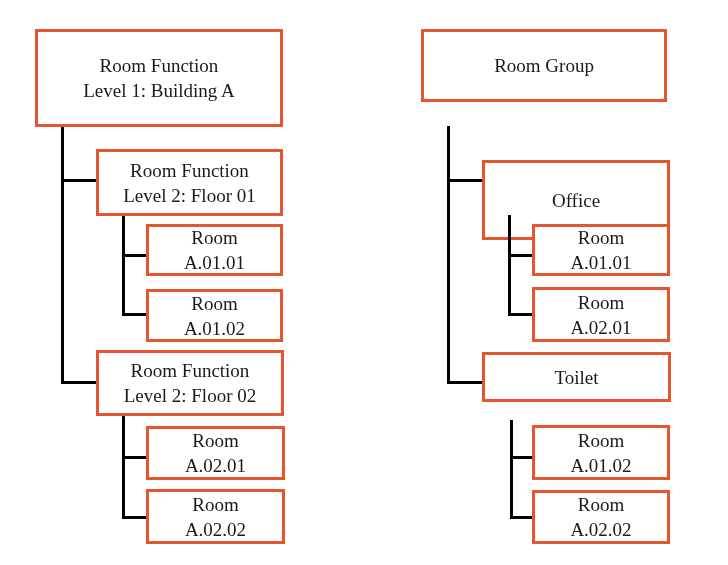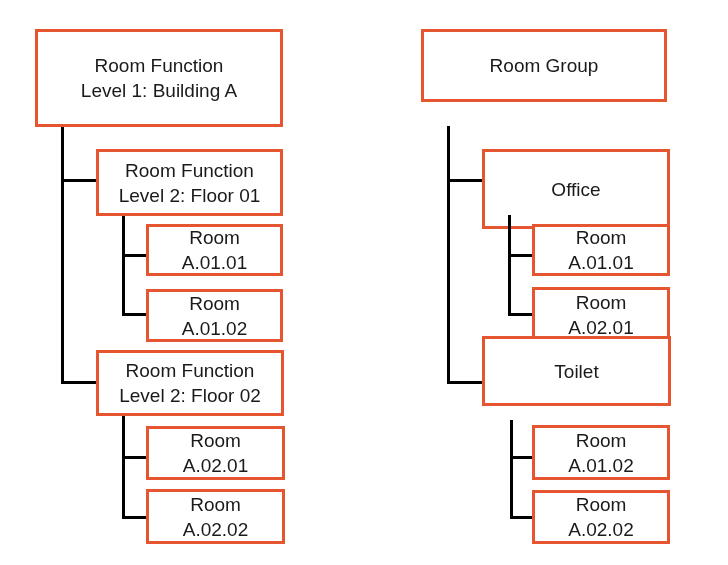--- a/index.html
+++ b/index.html
@@ -8,21 +8,21 @@
     --text: #1a1a1a;
     --bg: #ffffff;
   }
   * { margin: 0; padding: 0; box-sizing: border-box; }
   html, body { background: var(--bg); }
   .canvas {
     position: relative;
     width: 728px;
     height: 565px;
     background: var(--bg);
-    font-family: Liberation Sans, sans-serif;
+    font-family: Liberation Serif, serif;
     color: var(--text);
     overflow: hidden;
   }
   .node {
     position: absolute;
     border: 3px solid var(--box-border);
     background: var(--bg);
     display: flex;
     align-items: center;
     justify-content: center;
@@ -71,29 +71,29 @@
     <div class="line" style="left:122px;top:254px;width:24px;height:3px"></div>
     <div class="line" style="left:122px;top:313px;width:24px;height:3px"></div>
     <div class="line" style="left:122px;top:416px;width:3px;height:103px"></div>
     <div class="line" style="left:122px;top:456px;width:24px;height:3px"></div>
     <div class="line" style="left:122px;top:516px;width:24px;height:3px"></div>
   </div>
 
   <div>
     <div class="node" style="left:421px;top:29px;width:246px;height:73px">Room Group</div>
 
-    <div class="node" style="left:482px;top:149px;width:188px;height:80px">Office</div>
+    <div class="node" style="left:482px;top:160px;width:188px;height:80px">Office</div>
 
     <div class="node" style="left:532px;top:224px;width:138px;height:52px">Room
 A.01.01</div>
 
     <div class="node" style="left:532px;top:287px;width:138px;height:55px">Room
 A.02.01</div>
 
-    <div class="node" style="left:482px;top:336px;width:189px;height:70px">Toilet</div>
+    <div class="node" style="left:482px;top:352px;width:189px;height:50px">Toilet</div>
 
     <div class="node" style="left:532px;top:425px;width:138px;height:55px">Room
 A.01.02</div>
 
     <div class="node" style="left:532px;top:490px;width:138px;height:54px">Room
 A.02.02</div>
 
     <div class="line" style="left:447px;top:126px;width:3px;height:258px"></div>
     <div class="line" style="left:447px;top:179px;width:35px;height:3px"></div>
     <div class="line" style="left:447px;top:381px;width:35px;height:3px"></div>

